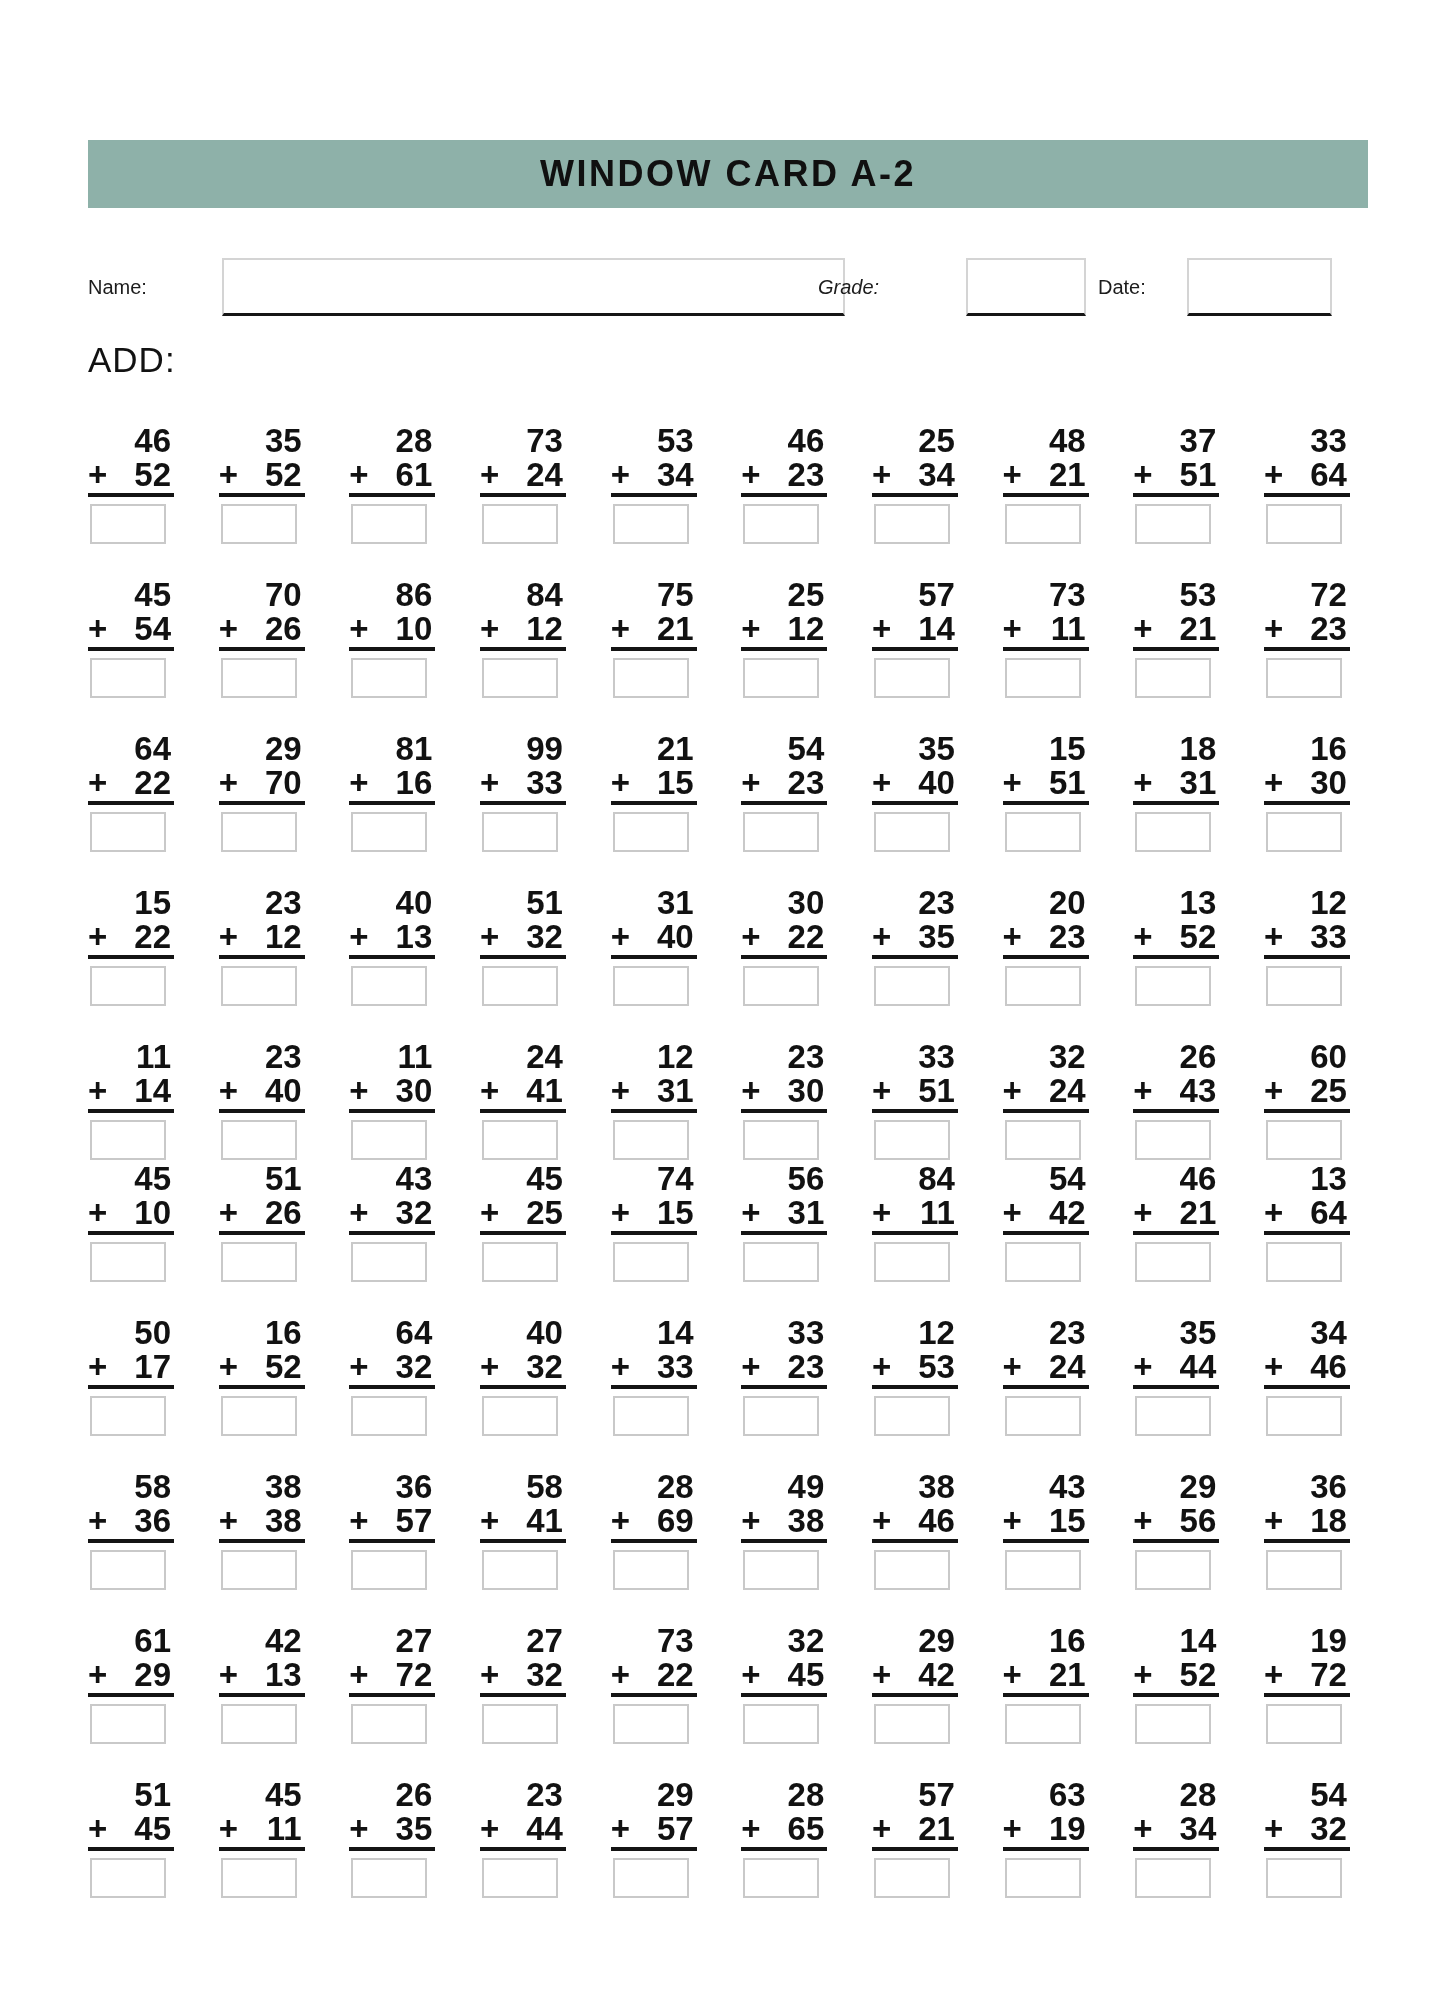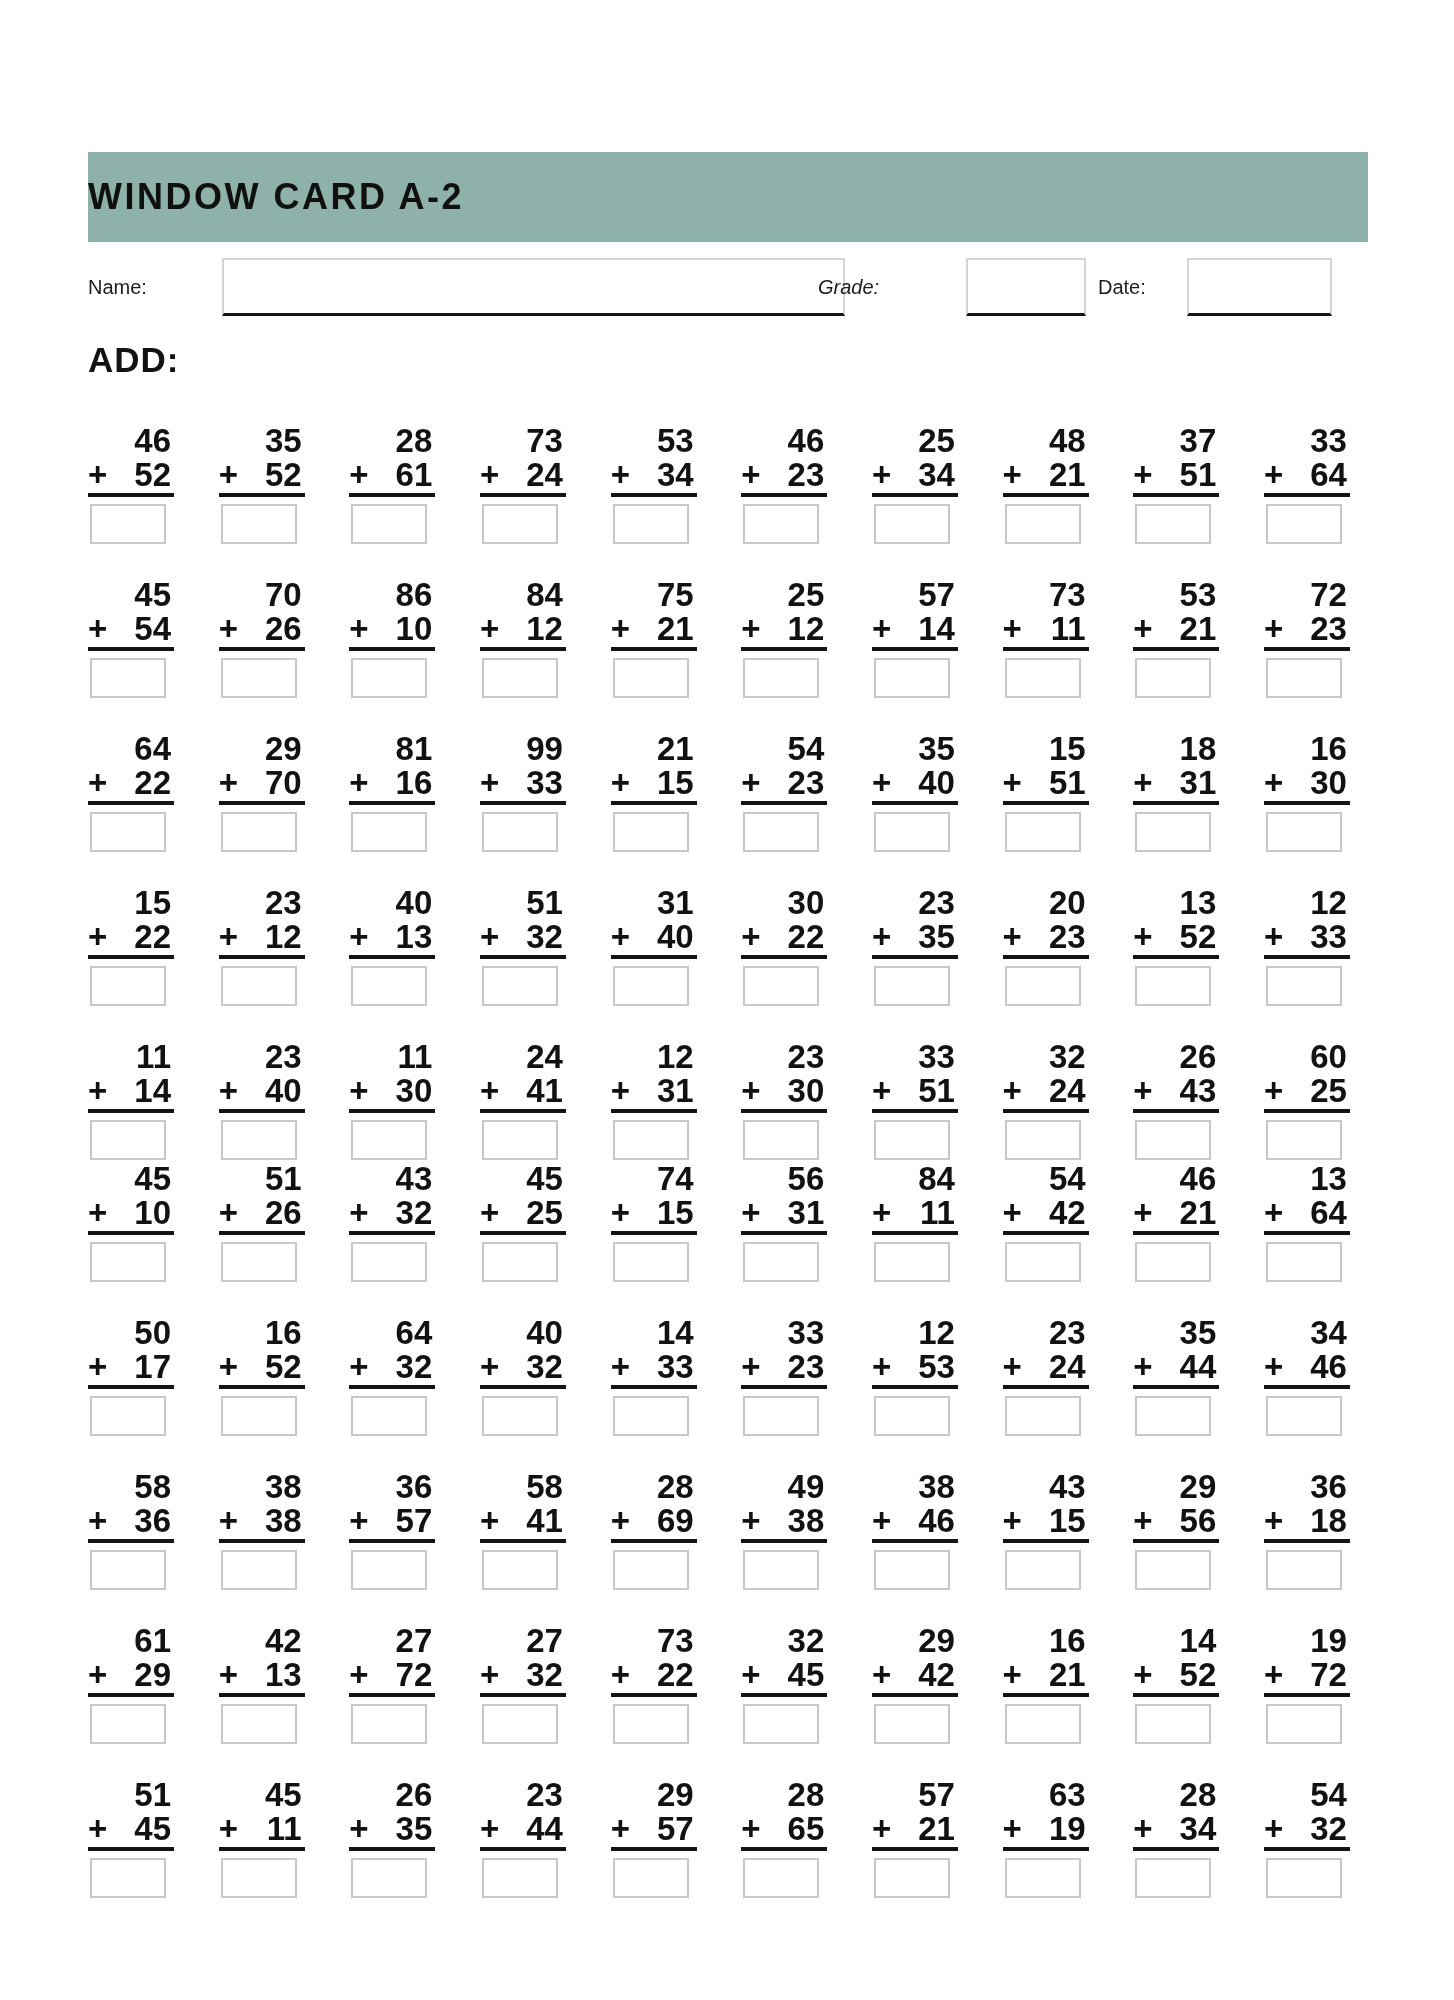--- a/index.html
+++ b/index.html
@@ -5,45 +5,45 @@
   html, body { margin: 0; padding: 0; }
   body {
     width: 1454px; height: 2000px;
     background: #ffffff;
     font-family: "Liberation Sans", sans-serif;
     position: relative;
     color: #121212;
     overflow: hidden;
   }
   .banner {
-    position: absolute; left: 88px; top: 152px;
-    width: 1280px; height: 90px;
+    position: absolute; left: 88px; top: 140px;
+    width: 1280px; height: 68px;
     background: #8eb1a9;
-    display: flex; align-items: center; 
+    display: flex; align-items: center; justify-content: center;
   }
   .banner-title {
     font-size: 36px; font-weight: bold; letter-spacing: 2.5px; color: #101010;
   }
   .label { position: absolute; font-size: 20px; color: #1c1c1c; }
   #name-label  { left: 88px;   top: 276px; }
   #grade-label { left: 818px;  top: 276px; font-style: italic; }
   #date-label  { left: 1098px; top: 276px; }
   .field {
     position: absolute; top: 258px; height: 58px;
     background: #ffffff;
     border: 2px solid #d4d4d4;
     border-bottom: 3px solid #161616;
     box-sizing: border-box;
   }
   #name-field  { left: 222px;  width: 623px; }
   #grade-field { left: 966px;  width: 120px; }
   #date-field  { left: 1187px; width: 145px; }
   #add-label {
     position: absolute; left: 88px; top: 340px;
-    font-size: 35px; font-weight: bold; letter-spacing: 1px;
+    font-size: 35px; font-weight: normal; letter-spacing: 1px;
   }
   #problems { position: absolute; left: 88px; top: 424px; width: 1262px; }
   .prow { display: flex; justify-content: space-between; margin-bottom: 34px; }
   .prow.tight { margin-bottom: 2px; }
   .prob {
     width: 86px;
     font-size: 33px; font-weight: bold; line-height: 34px;
     text-align: right;
   }
   .prob .top { padding-right: 3px; }

